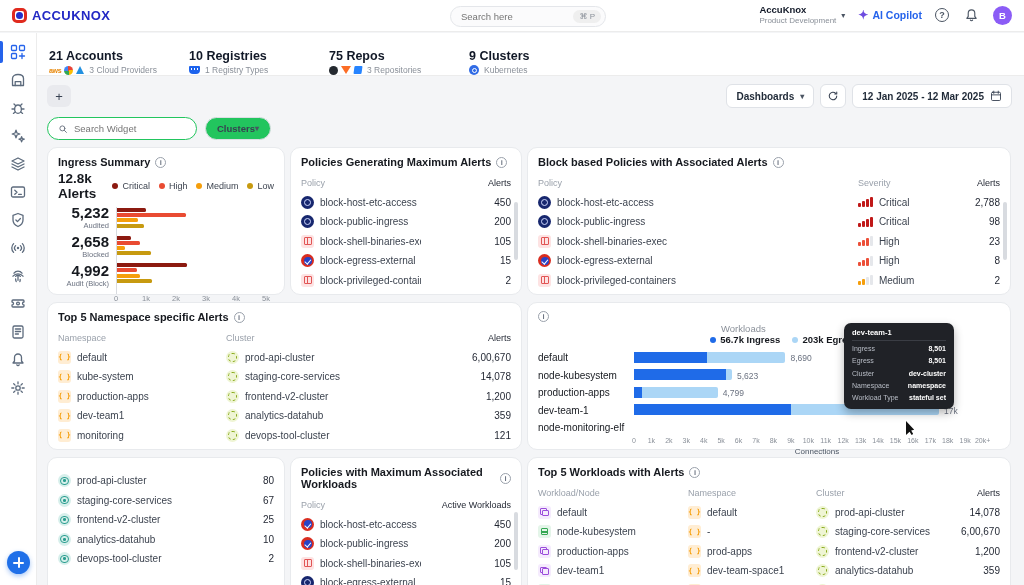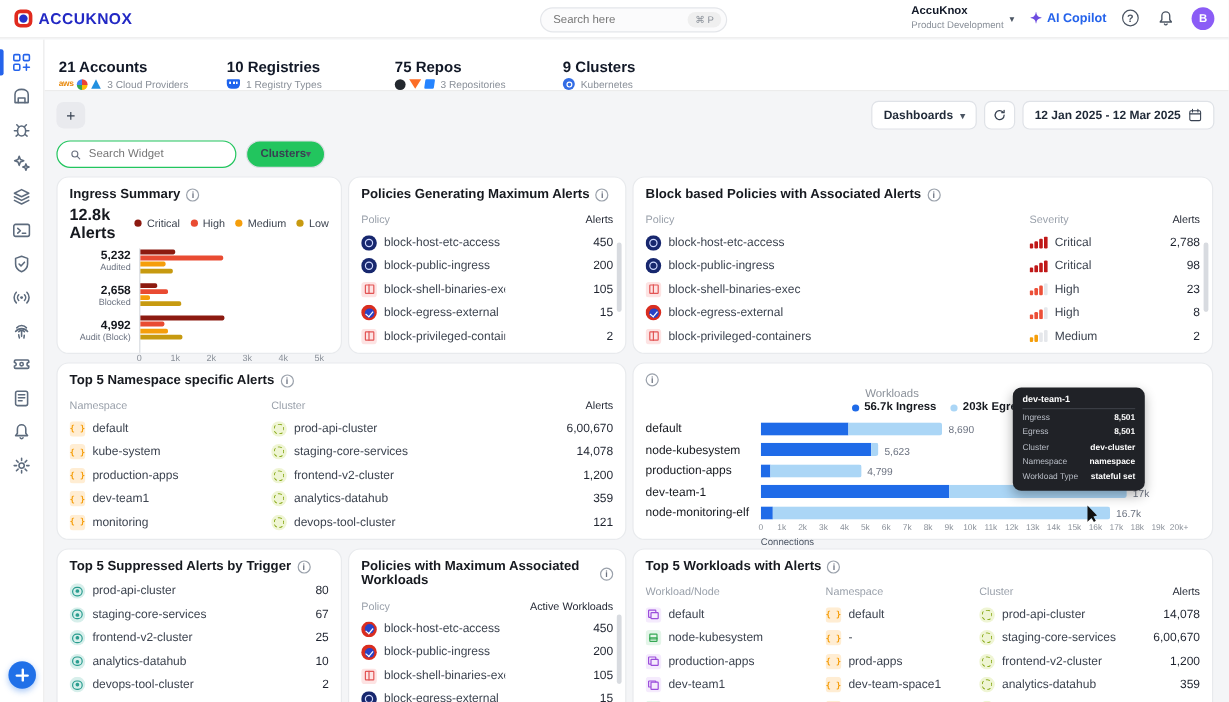--- a/index.html
+++ b/index.html
@@ -153,21 +153,21 @@
 
   
   .as-total-row { display:flex; align-items:center; gap:9px; margin-top:3px; }
   .as-total { font-size:13.5px; font-weight:800; color:#16191f; }
   .lg { display:flex; align-items:center; gap:4px; font-size:9px; color:#3d4450; }
   .dot { width:6px; height:6px; border-radius:50%; flex:none; }
   .as-wrap { display:flex; margin-top:6px; }
   .as-labels { width:58px; display:flex; flex-direction:column; }
   .as-glabel { height:21px; margin-bottom:8px; display:flex; flex-direction:column; align-items:flex-end;
     justify-content:center; padding-right:7px; }
-  .as-glabel b { font-size:10px; color:#16191f; line-height:1.1; }
+  .as-glabel b { font-size:15px; color:#16191f; line-height:1.1; }
   .as-glabel span { font-size:7.5px; color:#6b7280; line-height:1.1; }
   .as-plot { position:relative; flex:1; border-left:1px solid #d8dbe0; padding-top:1px; }
   .as-group { margin-bottom:8px; }
   .as-bar { height:4px; border-radius:0 1.5px 1.5px 0; margin-bottom:1.2px; }
   .as-axis { position:relative; height:10px; margin-left:58px; }
   .as-tick { position:absolute; top:0; transform:translateX(-50%); font-size:7.5px; color:#8a9099; }
   .as-xlabel { margin-left:58px; text-align:center; font-size:8px; color:#4b5563; }
 
   
   .k8-row2 { display:flex; align-items:center; margin-top:1px;flex-direction:column; }
@@ -177,21 +177,21 @@
   .k8-body { margin-top:4px; }
   .k8-brow { display:flex; align-items:center; height:17.5px; }
   .k8-cat { width:96px; font-size:10px; color:#16191f; white-space:nowrap; overflow:hidden; }
   .k8-plot { position:relative; flex:1; height:17.5px; }
   .k8-bar { position:absolute; top:2.5px; height:11px; display:flex; border-radius:0 2px 2px 0; overflow:hidden; }
   .k8-seg-in { background:#1f6be8; height:100%; }
   .k8-seg-eg { background:#abd6f6; height:100%; }
   .k8-vlabel { position:absolute; top:4px; font-size:8.5px; color:#6b7280; white-space:nowrap; }
   .k8-axis { position:relative; height:9px; margin-left:96px; }
   .k8-tick { position:absolute; transform:translateX(-50%); font-size:7px; color:#8a9099; }
-  .k8-xlabel { margin-left:96px; font-size:8px; color:#4b5563; margin-top:1px; }
+  .k8-xlabel { margin-left:96px; text-align:center; font-size:8px; color:#4b5563; margin-top:1px; }
   .k8-tooltip { position:absolute; left:316px; top:20px; width:110px; background:#202227; border-radius:7px;
     padding:5px 8px; z-index:3; box-shadow:0 4px 10px rgba(0,0,0,.3); }
   .k8-tt-title { font-size:7.5px; font-weight:700; color:#fff; border-bottom:1px solid #3a3d44;
     padding-bottom:3px; margin-bottom:2px; }
   .k8-tt-row { display:flex; justify-content:space-between; font-size:7px; color:#b9bec7; line-height:1.75; }
   .k8-tt-row b { color:#fff; font-weight:700; }
   .cursor { position:absolute; left:378px; top:118px; width:10px; height:14px; background:#111;
     clip-path:polygon(0 0, 0 100%, 36% 76%, 56% 100%, 72% 92%, 52% 68%, 82% 62%); z-index:4; }
 </style>
 </head>
@@ -761,27 +761,20 @@
                 <div class="k8-plot">
                   <div class="k8-bar" style="left: 0px; width: 305px;">
                     <div class="k8-seg-in" style="width: 51.4286%;"></div>
                     <div class="k8-seg-eg" style="width: 48.5714%;"></div>
                   </div>
                   <span class="k8-vlabel" style="left: 310px;">17k</span>
                 </div>
               </div>
               <div class="k8-brow">
                 <span class="k8-cat">node-monitoring-elf</span>
-                <div class="k8-plot">
-                  <div class="k8-bar" style="left: 0px; width: 291.057px;">
-                    <div class="k8-seg-in" style="width: 3.59281%;"></div>
-                    <div class="k8-seg-eg" style="width: 96.4072%;"></div>
-                  </div>
-                  <span class="k8-vlabel" style="left: 296.057px;">16.7k</span>
-                </div>
               </div>
             </div>
             <div class="k8-axis">
               <span class="k8-tick" style="left: 0px;">0</span>
               <span class="k8-tick" style="left: 17.4286px;">1k</span>
               <span class="k8-tick" style="left: 34.8571px;">2k</span>
               <span class="k8-tick" style="left: 52.2857px;">3k</span>
               <span class="k8-tick" style="left: 69.7143px;">4k</span>
               <span class="k8-tick" style="left: 87.1429px;">5k</span>
               <span class="k8-tick" style="left: 104.571px;">6k</span>
@@ -822,24 +815,20 @@
             </div>
             <div class="k8-tt-row">
               <span>Workload Type</span>
               <b>stateful set</b>
             </div>
           </div>
         <div class="cursor"></div>
       </div>
 
       <div class="card h3">
-        <div class="card-title">
-          <span>Top 5 Suppressed Alerts by Trigger</span>
-          <span class="info"></span>
-        </div>
         <div id="sa-mount" class="tbl t2">
             <div class="trow">
               <div class="cell">
                 <span class="ri target"></span>
                 <span>prod-api-cluster</span>
               </div>
               <div class="cell val">
                 <span>80</span>
               </div>
             </div>

